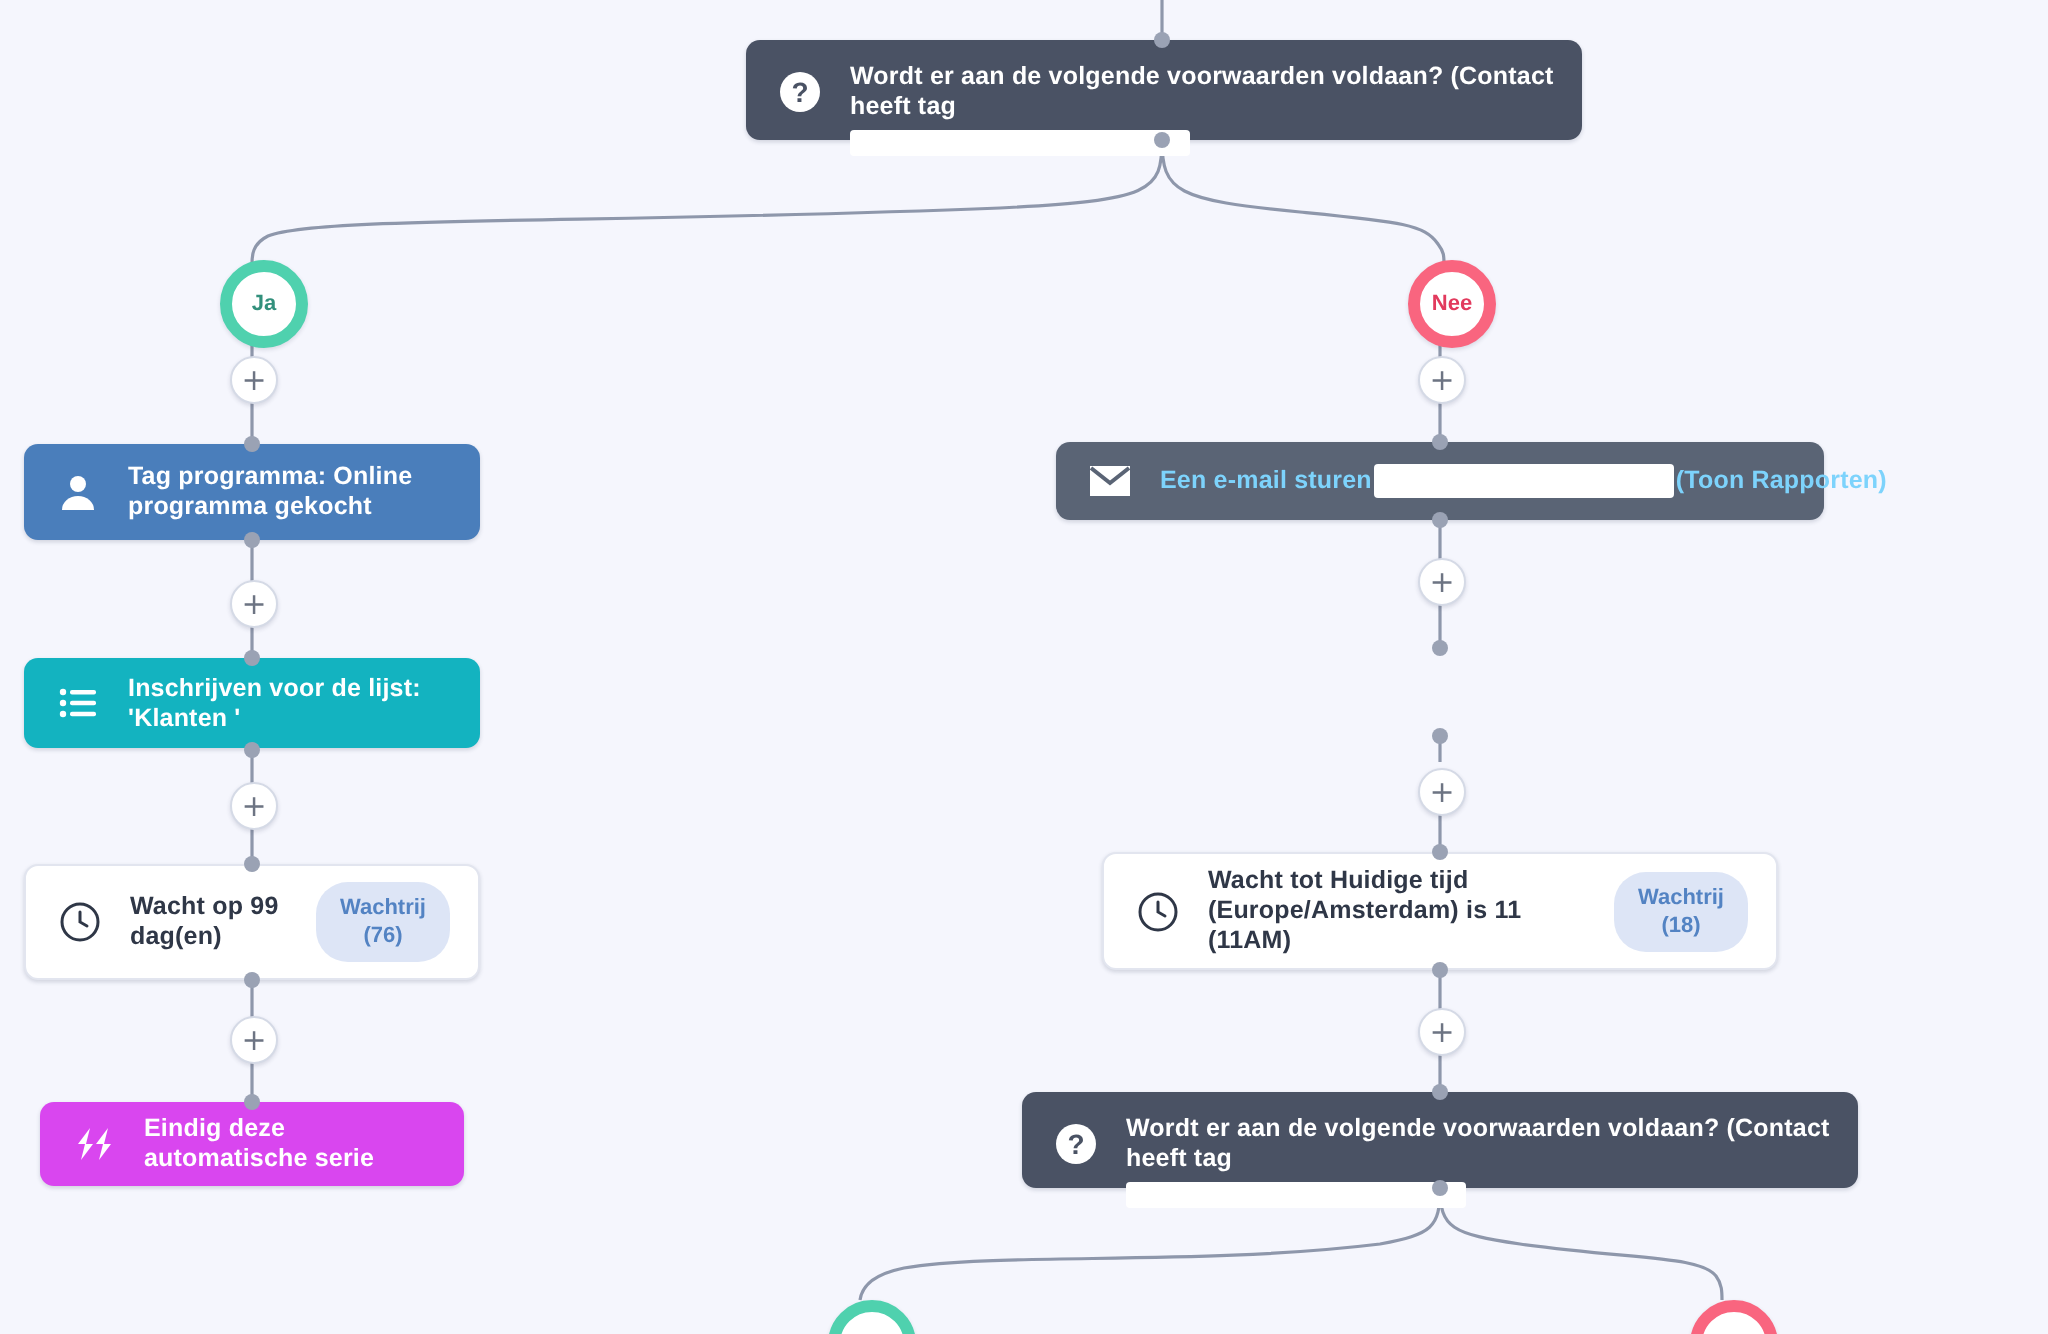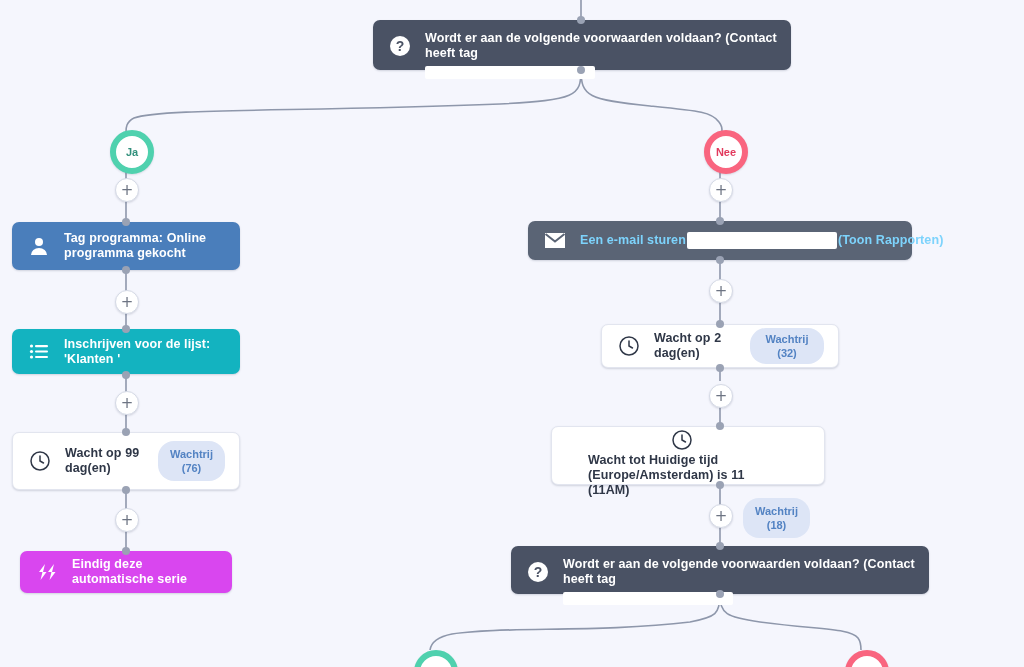--- a/index.html
+++ b/index.html
@@ -306,40 +306,30 @@
         <path d="M1.5 2 L11 9.5 L20.5 2" fill="none" stroke="#5a6475" stroke-width="2"></path>
       </svg>
     </div>
     <div class="txt" style="white-space:nowrap;">
       <span>Een e-mail sturen</span><span class="redact" style="width:150px; height:17px; margin:0 1px;"></span><span>(Toon Rapporten)</span>
     </div>
   </div>
   <div class="dot" style="left:716px; top:217px;"></div>
   <div class="dot" style="left:716px; top:256px;"></div>
 
-  <div class="node waitnode" style="left:601px; top:324px; width:238px; height:44px;">
+  <div class="dot" style="left:716px; top:320px;"></div>
+  <div class="dot" style="left:716px; top:364px;"></div>
+
+  <div class="node waitnode" style="left:551px; top:426px; width:338px; height:59px;">
     <div class="ico">
       <svg width="22" height="22" viewBox="0 0 22 22" fill="none" stroke="#2f3747" stroke-width="1.5">
         <circle cx="11" cy="11" r="9"></circle>
         <path d="M11 6 L11 11 L14.5 13" stroke-linecap="round"></path>
       </svg>
     </div>
-    <div class="txt">Wacht op 2 dag(en)</div>
-    <div class="badge" style="padding:4px 10px;">Wachtrij (32)</div>
-  </div>
-  <div class="dot" style="left:716px; top:320px;"></div>
-  <div class="dot" style="left:716px; top:364px;"></div>
-
-  <div class="node waitnode" style="left:551px; top:426px; width:274px; height:59px;flex-direction:column;">
-    <div class="ico">
-      <svg width="22" height="22" viewBox="0 0 22 22" fill="none" stroke="#2f3747" stroke-width="1.5">
-        <circle cx="11" cy="11" r="9"></circle>
-        <path d="M11 6 L11 11 L14.5 13" stroke-linecap="round"></path>
-      </svg>
-    </div>
     <div class="txt" style="max-width:200px;">Wacht tot Huidige tijd (Europe/Amsterdam) is 11 (11AM)</div>
     <div class="badge">Wachtrij
 (18)</div>
   </div>
   <div class="dot" style="left:716px; top:422px;"></div>
   <div class="dot" style="left:716px; top:481px;"></div>
 
   <div class="node cond" style="left:511px; top:546px; width:418px; height:48px;">
     <div class="ico">
       <svg width="22" height="22" viewBox="0 0 22 22">

